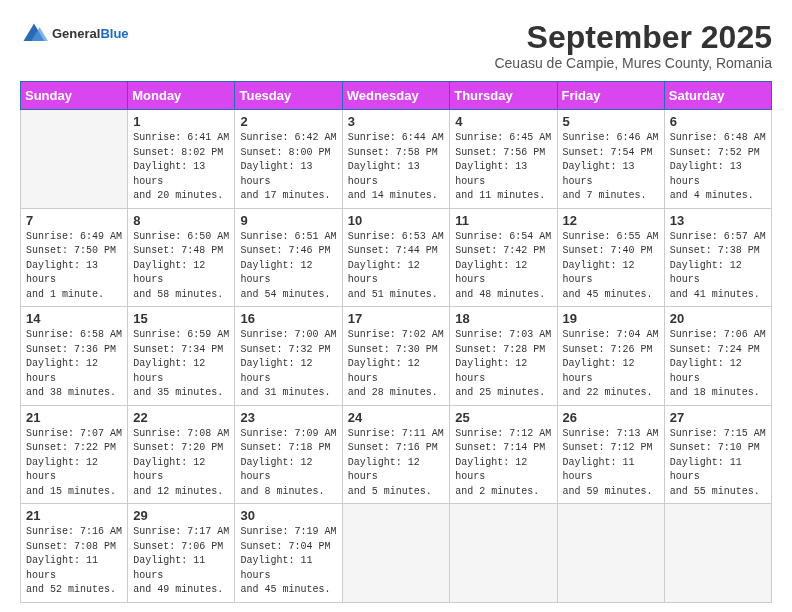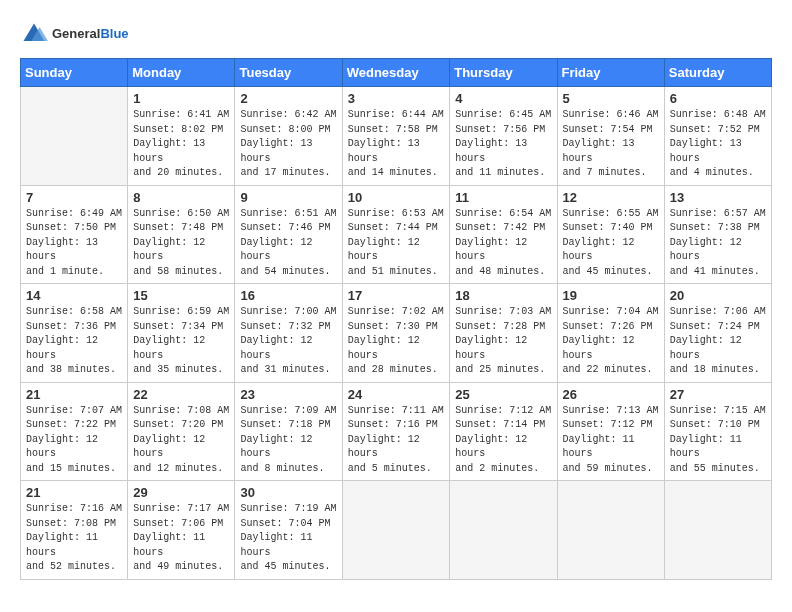--- a/index.html
+++ b/index.html
@@ -46,21 +46,21 @@
     .subtitle {
       font-size: 14px;
       color: #555;
     }
     table {
       width: 100%;
       border-collapse: collapse;
       font-size: 10.5px;
     }
     thead tr th {
-      background-color: #3b82f6;
+      background-color: #d946ef;
       color: #fff;
       padding: 6px 4px;
       text-align: left;
       font-size: 13px;
       font-weight: bold;
       border: 1px solid #2a6ab5;
     }
     tbody tr td {
       border: 1px solid #ccc;
       vertical-align: top;
@@ -98,20 +98,24 @@
   <div class="logo">
     <svg class="logo-icon" viewBox="0 0 40 40">
       <polygon points="20,5 35,30 5,30" fill="#2a6ab5"></polygon>
       <polygon points="28,10 40,30 16,30" fill="#5599dd" opacity="0.7"></polygon>
     </svg>
     <div class="logo-text">
       <span class="logo-general">General</span>
       <span class="logo-blue">Blue</span>
     </div>
   </div>
+  <div class="title-block">
+    <div class="month-title">September 2025</div>
+    <div class="subtitle">Ceuasu de Campie, Mures County, Romania</div>
+  </div>
 </div>
 
 <table>
   <thead>
     <tr>
     <th>Sunday</th>
         <th>Monday</th>
         <th>Tuesday</th>
         <th>Wednesday</th>
         <th>Thursday</th>

